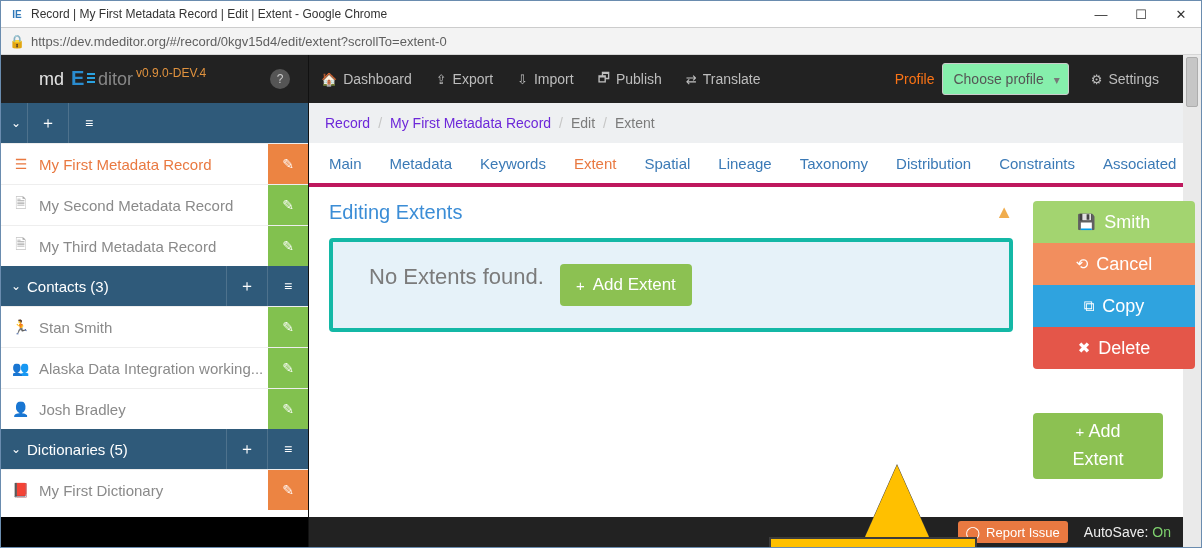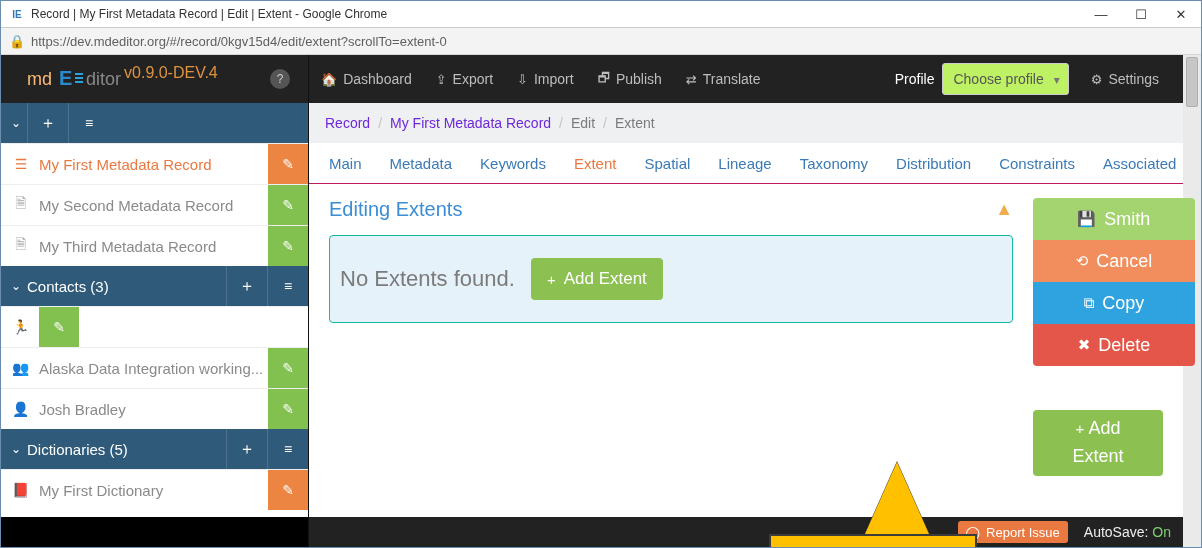--- a/index.html
+++ b/index.html
@@ -15,35 +15,35 @@
   .app { flex:1; display:flex; min-height:0; }
   .left { width:307px; background:#fff; display:flex; flex-direction:column; border-right:1px solid #111; }
   .right-scroll { width:18px; background:#eaeaea; display:flex; flex-direction:column; }
   .right-scroll .thumb { background:#c6c6c6; border:1px solid #adadad; border-radius:2px; margin:2px 3px; height:48px; }
 
   .main { flex:1; display:flex; flex-direction:column; min-width:0; }
 
   
   .navbar { height:48px; background:#222; color:#9d9d9d; display:flex; align-items:center; padding:0 12px 0 0; }
   .brand { display:flex; align-items:center; padding:0 12px 0 16px; color:#888; font-size:18px; }
-  .brand .md { color:#fdba74; margin-right:4px; }
+  .brand .md { color:#e5e5e5; margin-right:4px;margin-left:12px; }
   .brand-icon { width:24px; height:18px; display:inline-block; position:relative; margin:0 3px; }
   .brand-icon .e { position:absolute; left:0; top:0; width:14px; height:18px; color:#2a8ccf; font-weight:bold; font-size:20px; line-height:16px; }
   .brand-icon .bars { position:absolute; right:0; top:1px; width:8px; }
   .brand-icon .bars div { height:2px; background:#2aa2e0; margin:2px 0; }
-  .brand-ver { font-size:16px; color:#e0923e; margin-left:3px; position:relative; top:-6px; }
+  .brand-ver { font-size:12px; color:#e0923e; margin-left:3px; position:relative; top:-6px; }
   .brand-help { width:20px; height:20px; border-radius:50%; background:#555; color:#ccc; display:flex; align-items:center; justify-content:center; font-size:12px; margin-left:auto; margin-right:8px; }
 
   .navitems { display:flex; align-items:center; height:100%; }
   .navitem { padding:0 12px; color:#bdbdbd; font-size:14px; height:100%; display:flex; align-items:center; white-space:nowrap; }
   .navitem .ico { margin-right:6px; font-size:13px; }
   .nav-spacer { flex:1; }
   .profile-wrap { display:flex; align-items:center; gap:8px; margin:0 10px; }
-  .profile-label { color:#ffffff; }
-  .profile-select { background:#bef264; color:#555; border:1px solid #ccc; border-radius:3px; height:30px; padding:0 24px 0 10px; font-size:14px; display:flex; align-items:center; position:relative; }
+  .profile-label { color:#f97316; }
+  .profile-select { background:#86efac; color:#555; border:1px solid #ccc; border-radius:3px; height:30px; padding:0 24px 0 10px; font-size:14px; display:flex; align-items:center; position:relative; }
   .profile-select .caret { position:absolute; right:8px; top:9px; font-size:12px; color:#777; }
 
   
   .left-brand { height:48px; background:#222; display:flex; align-items:center; padding:0 10px; color:#999; }
 
   
   .sec-head { background:#2f5a7a; color:#fff; height:40px; display:flex; align-items:center; padding-left:8px; font-size:15px; }
   .sec-head .chevron { width:14px; text-align:center; margin-right:4px; font-size:12px; }
   .sec-head .label { flex:1; white-space:nowrap; overflow:hidden; text-overflow:ellipsis; }
   .sec-head .hbtn { width:40px; height:40px; display:flex; align-items:center; justify-content:center; color:#fff; font-size:16px; border-left:1px solid rgba(255,255,255,0.15); }
@@ -59,33 +59,33 @@
   .edit-green  { background:#82c14f; }
 
   .left-footer { height:30px; background:#000; margin-top:auto; }
 
   
   .crumbbar { height:40px; background:#eef0f2; display:flex; align-items:center; padding:0 16px; color:#7b7b7b; font-size:14px; }
   .crumbbar .sep { margin:0 8px; color:#c6c6c6; }
   .crumbbar .lnk { color:#6d28d9; }
 
   
-  .tabs { height:40px; display:flex; align-items:center; gap:28px; padding:0 20px; background:#fff; border-bottom:1px solid #be185d; }
+  .tabs { height:40px; display:flex; align-items:center; gap:28px; padding:0 20px; background:#fff; border-bottom:4px solid #be185d; }
   .tab { color:#3b7ab6; font-size:15px; white-space:nowrap; }
   .tab.active { color:#e97941; }
 
   
   .content { flex:1; display:flex; padding:14px 20px; gap:20px; background:#fff; position:relative; }
   .content-main { flex:1; display:flex; flex-direction:column; }
   .content-side { width:130px; display:flex; flex-direction:column; gap:0; }
 
   .editing-head { color:#3b8dd6; font-size:20px; margin-bottom:14px; display:flex; align-items:center; gap:8px;justify-content:space-between; }
   .editing-head .warn { color:#f0ad4e; font-size:18px; }
 
-  .empty-box { background:#e6f2f9; border:1px solid #14b8a6; border-radius:4px; padding:22px 10px; display:flex; align-items:center; gap:16px; color:#7b7b7b; font-size:22px; }
+  .empty-box { background:#e6f2f9; border:4px solid #14b8a6; border-radius:4px; padding:22px 36px; display:flex; gap:16px; color:#7b7b7b; font-size:22px; }
   .btn { border-radius:4px; display:inline-flex; align-items:center; justify-content:center; font-size:17px; color:#fff; padding:0 16px; height:42px; gap:8px; white-space:nowrap; }
   .btn .bic { font-size:15px; }
   .btn-green { background:#8cc152; }
   .btn-green-soft { background:#a3d470; }
   .btn-orange { background:#f28e5e; }
   .btn-blue { background:#2fa3df; }
   .btn-red { background:#e45649; }
   .side-btn { width:100%; height:42px; font-size:18px; border-radius:0; }
   .side-btn.first { border-top-left-radius:4px; border-top-right-radius:4px; }
   .side-btn.last { border-bottom-left-radius:4px; border-bottom-right-radius:4px; }
@@ -163,20 +163,21 @@
       </div>
 
       <div class="sec-head">
         <span class="chevron">⌄</span>
         <span class="label">Contacts (3)</span>
         <span class="hbtn">＋</span>
         <span class="hbtn list">≡</span>
       </div>
       <div class="row">
         <span class="ric">🏃</span>
+        <span class="rlabel">Stan Smith</span>
         <span class="editbtn edit-green">✎</span>
       </div>
       <div class="row">
         <span class="ric">👥</span>
         <span class="rlabel">Alaska Data Integration working...</span>
         <span class="editbtn edit-green">✎</span>
       </div>
       <div class="row">
         <span class="ric">👤</span>
         <span class="rlabel">Josh Bradley</span>

